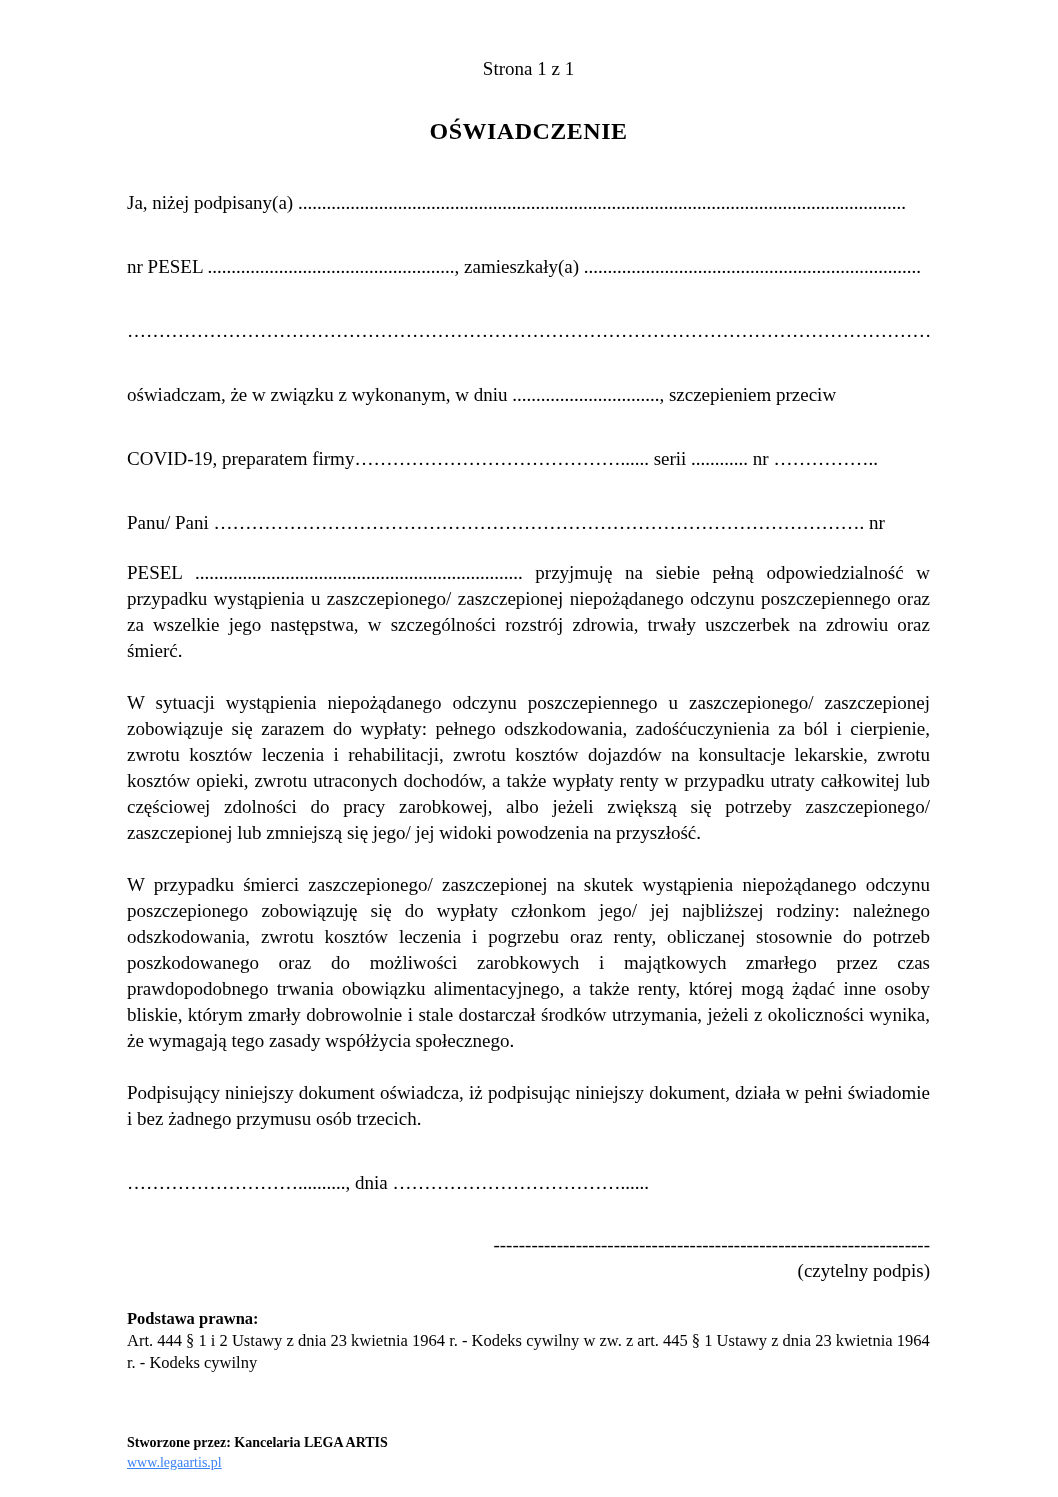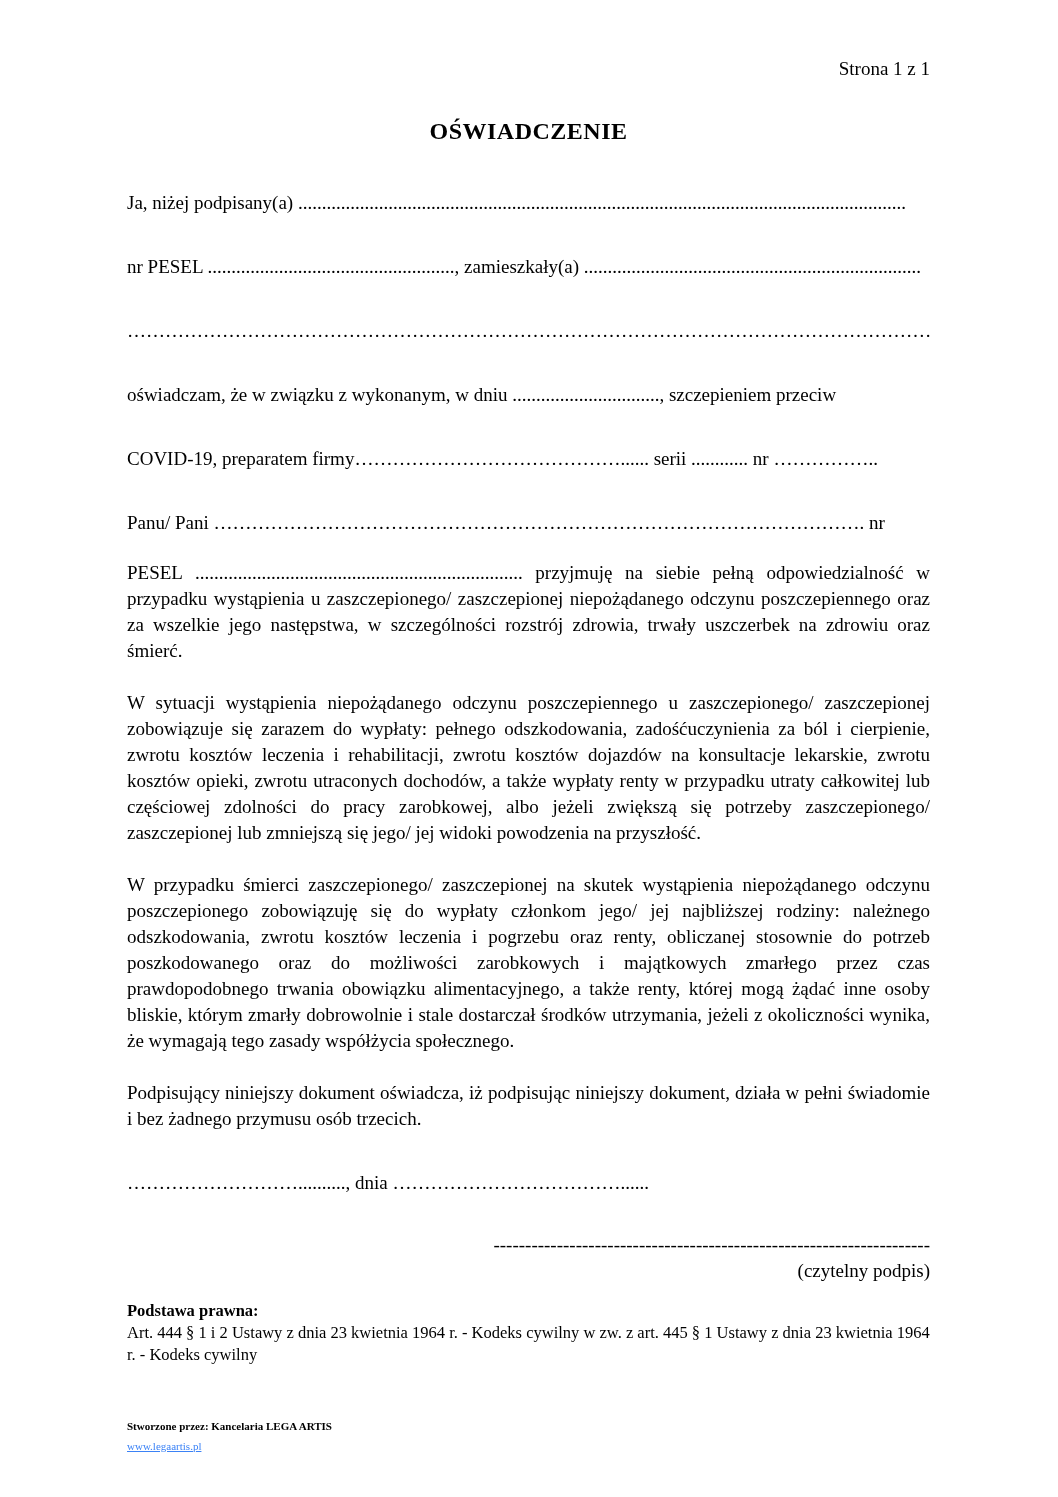--- a/index.html
+++ b/index.html
@@ -13,21 +13,21 @@
     height: 1497px;
     box-sizing: border-box;
     background: #ffffff;
     color: #000000;
     font-family: "Liberation Serif", "DejaVu Serif", serif;
     font-size: 19px;
     padding: 56px 128px 0 127px;
     overflow: hidden;
   }
   .page-number {
-    text-align: right;
+    text-align: center;
     line-height: 26px;
     margin-bottom: 36px;
   }
   .doc-title {
     text-align: center;
     font-weight: bold;
     font-size: 24px;
     letter-spacing: 0.5px;
     line-height: 26px;
     margin-bottom: 46px;
@@ -54,32 +54,32 @@
   .sig-line {
     line-height: 26px;
     white-space: nowrap;
     overflow: hidden;
   }
   .sig-label {
     line-height: 26px;
     text-align: right;
   }
   .legal {
-    margin-top: 16px;
+    margin-top: 24px;
     font-size: 16.5px;
     line-height: 22px;
   }
   .legal-heading {
     font-weight: bold;
   }
   .footer {
     position: absolute;
     left: 127px;
-    bottom: 41px;
-    font-size: 11px;
+    bottom: 24px;
+    font-size: 14px;
     line-height: 20px;
   }
   .footer-created {
     font-weight: bold;
   }
   .footer-link {
     color: #0563C1;
     text-decoration: underline;
     cursor: pointer;
   }

